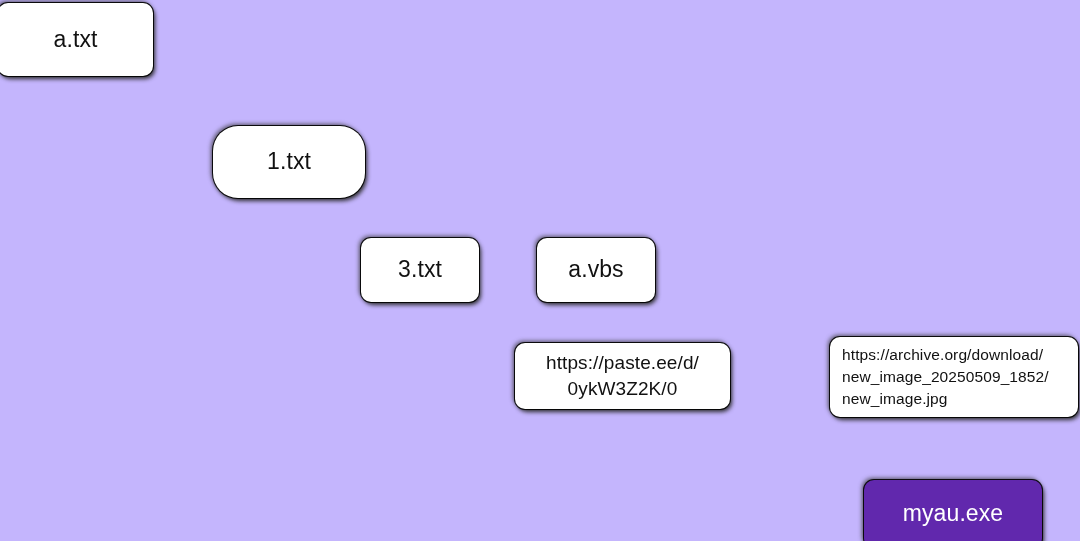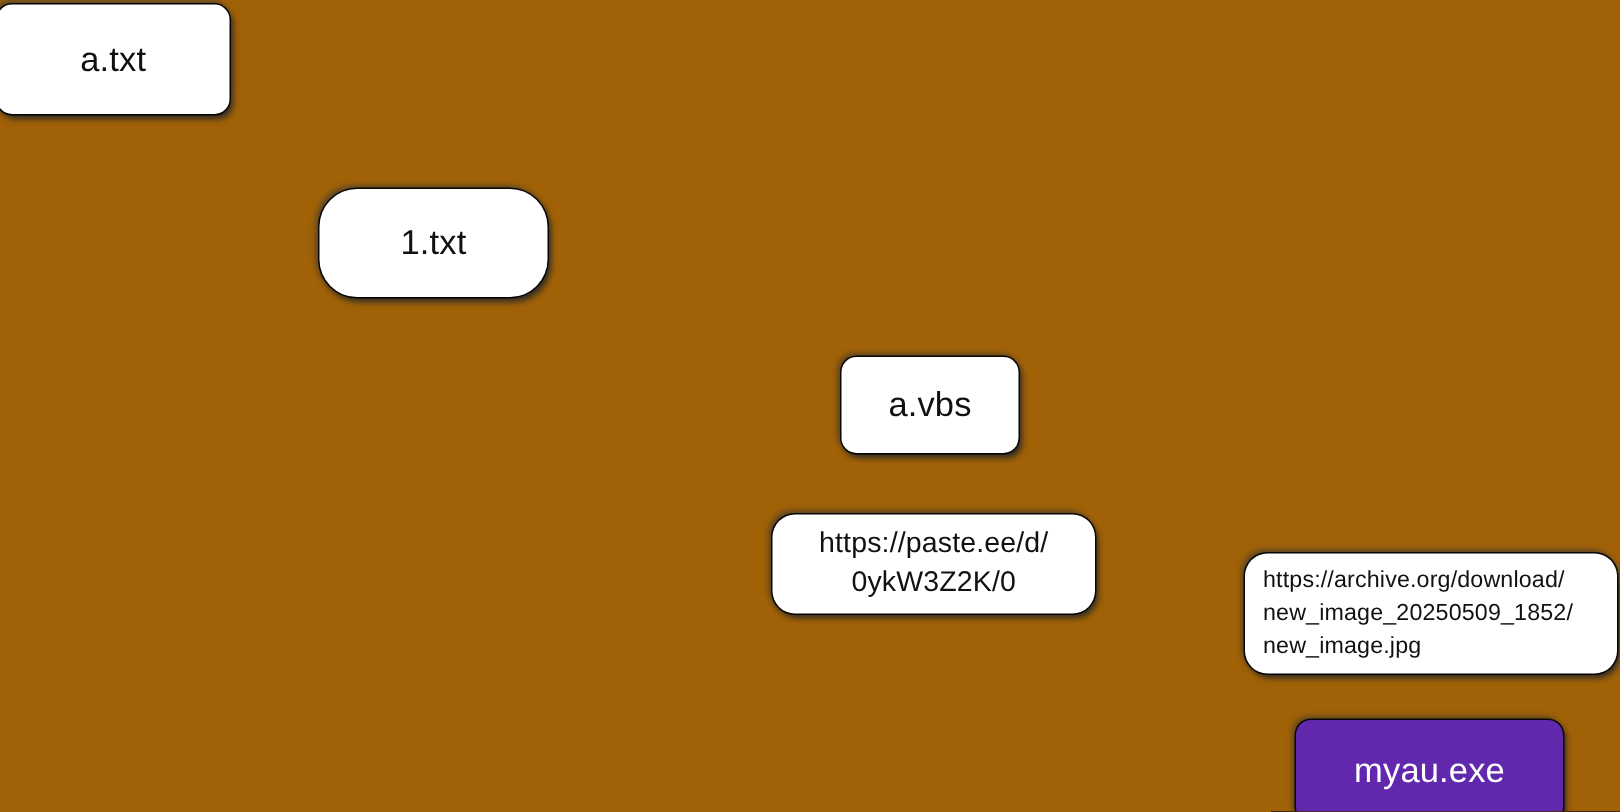--- a/index.html
+++ b/index.html
@@ -5,21 +5,21 @@
 <style>
   html, body {
     margin: 0;
     padding: 0;
     background: #000000;
   }
   #canvas {
     position: relative;
     width: 1080px;
     height: 541px;
-    background: #a16207;
+    background: #c4b5fd;
     overflow: hidden;
     font-family: "Liberation Sans", sans-serif;
   }
   .node {
     position: absolute;
     box-sizing: border-box;
     display: flex;
     align-items: center;
     justify-content: center;
     text-align: center;
@@ -46,36 +46,36 @@
     font-size: 23px;
     letter-spacing: 0.1px;
   }
   .t-url {
     font-size: 15.5px;
     letter-spacing: 0.1px;
     text-align: left;
     justify-content: flex-start;
     padding-left: 12px;
     line-height: 1.42;
-    border-radius: 15px;
   }
   .t-url.center {
     text-align: center;
     justify-content: center;
     padding-left: 6px;
     line-height: 1.38;
     font-size: 19px;
   }
 </style>
 </head>
 <body>
 
 <div id="canvas">
     <div class="node t-file" style="left: -2px; top: 3px; width: 155px; height: 73px;"><span class="node-label">a.txt</span></div>
     <div class="node t-file" style="left: 213px; top: 126px; width: 152px; height: 72px; border-radius: 25px;"><span class="node-label">1.txt</span></div>
-    <div class="node t-file" style="left: 561px; top: 238px; width: 118px; height: 64px;"><span class="node-label">a.vbs</span></div>
+    <div class="node t-file" style="left: 361px; top: 238px; width: 118px; height: 64px;"><span class="node-label">3.txt</span></div>
+    <div class="node t-file" style="left: 537px; top: 238px; width: 118px; height: 64px;"><span class="node-label">a.vbs</span></div>
     <div class="node t-url center" style="left: 515px; top: 343px; width: 215px; height: 66px;"><span class="node-label">https://paste.ee/d/
 0ykW3Z2K/0</span></div>
-    <div class="node t-url" style="left: 830px; top: 337px; width: 248px; height: 80px; margin-top: 32px;"><span class="node-label">https://archive.org/download/
+    <div class="node t-url" style="left: 830px; top: 337px; width: 248px; height: 80px;"><span class="node-label">https://archive.org/download/
 new_image_20250509_1852/
 new_image.jpg</span></div>
     <div class="node purple t-file" style="left: 864px; top: 480px; width: 178px; height: 68px;"><span class="node-label">myau.exe</span></div>
   </div>
 
 </body></html>

